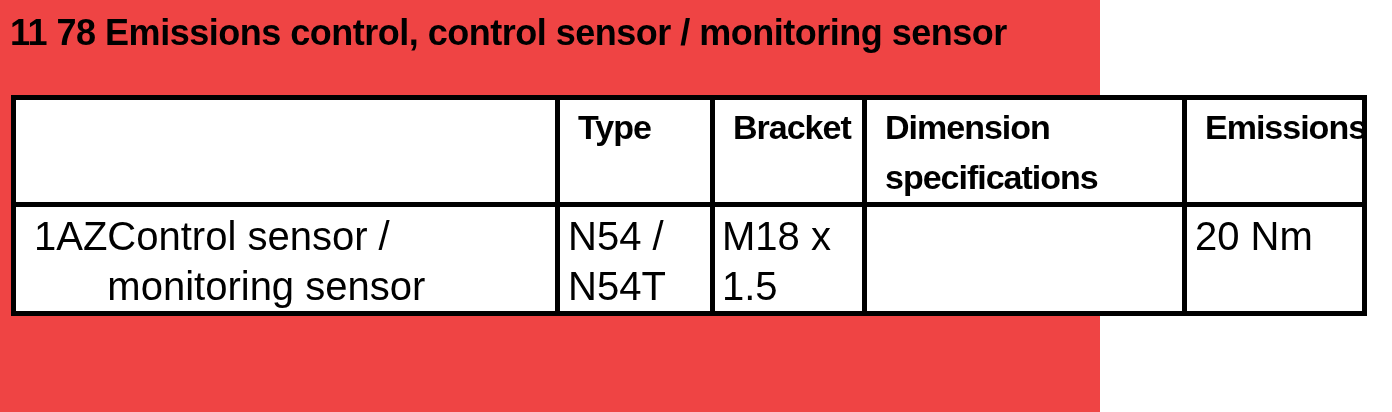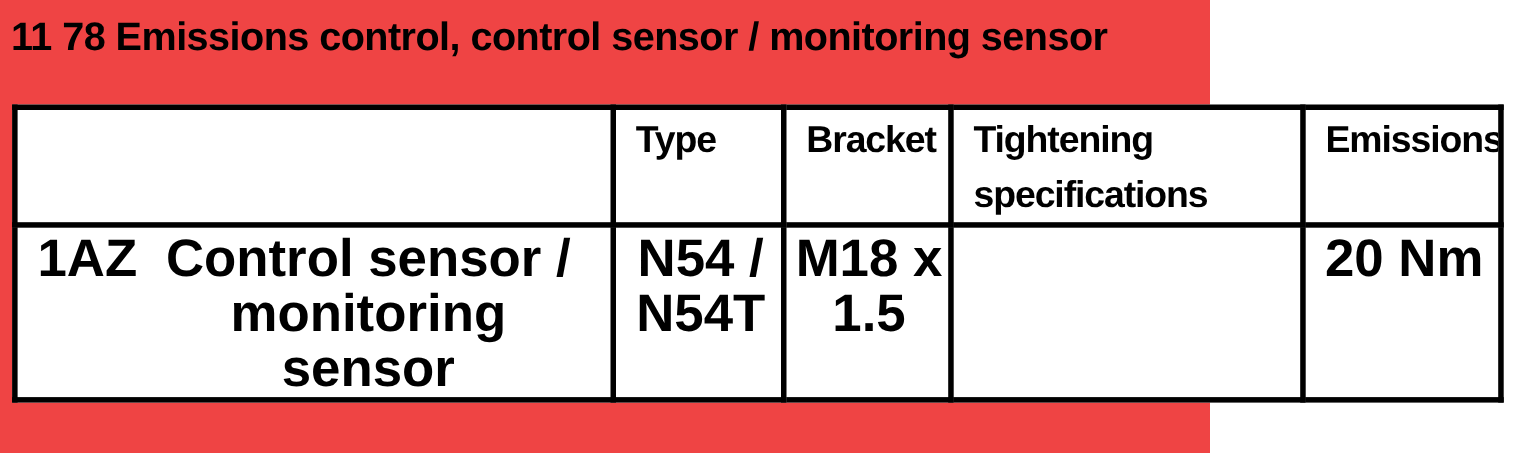--- a/index.html
+++ b/index.html
@@ -59,25 +59,24 @@
   .spec-table th {
     font-size: 34px;
     font-weight: bold;
     letter-spacing: -1px;
     line-height: 50px;
     text-align: left;
     padding: 2px 4px 0 18px;
   }
 
   .spec-table td {
-    font-size: 48px;
-    font-weight: bold;
+    font-size: 40px;
+    font-weight: normal;
     line-height: 50px;
     padding: 4px 4px 0 8px;
-    text-align: center;
   }
 
   tr.hdr-row  { height: 93px; }
   tr.row-1    { height: 105px; }
   tr.row-2    { height: 102px; }
 
   td.cell-item { padding-left: 0; }
 
   .item-flex {
     display: flex;
@@ -112,21 +111,21 @@
       <col class="c-thread">
       <col class="c-tight">
       <col class="c-dim">
     </colgroup>
 
     <tbody>
         <tr class="hdr-row">
       <th></th>
       <th>Type</th>
       <th>Bracket</th>
-      <th>Tightening specifications</th>
+      <th>Dimension specifications</th>
       <th>Emissions</th>
     </tr>
 
     <tr class="row-1">
       <td class="cell-item">
         <div class="item-flex">
           <span class="part-code">1AZ</span>
           <span class="part-desc">Control sensor / monitoring sensor</span>
         </div>
       </td>

